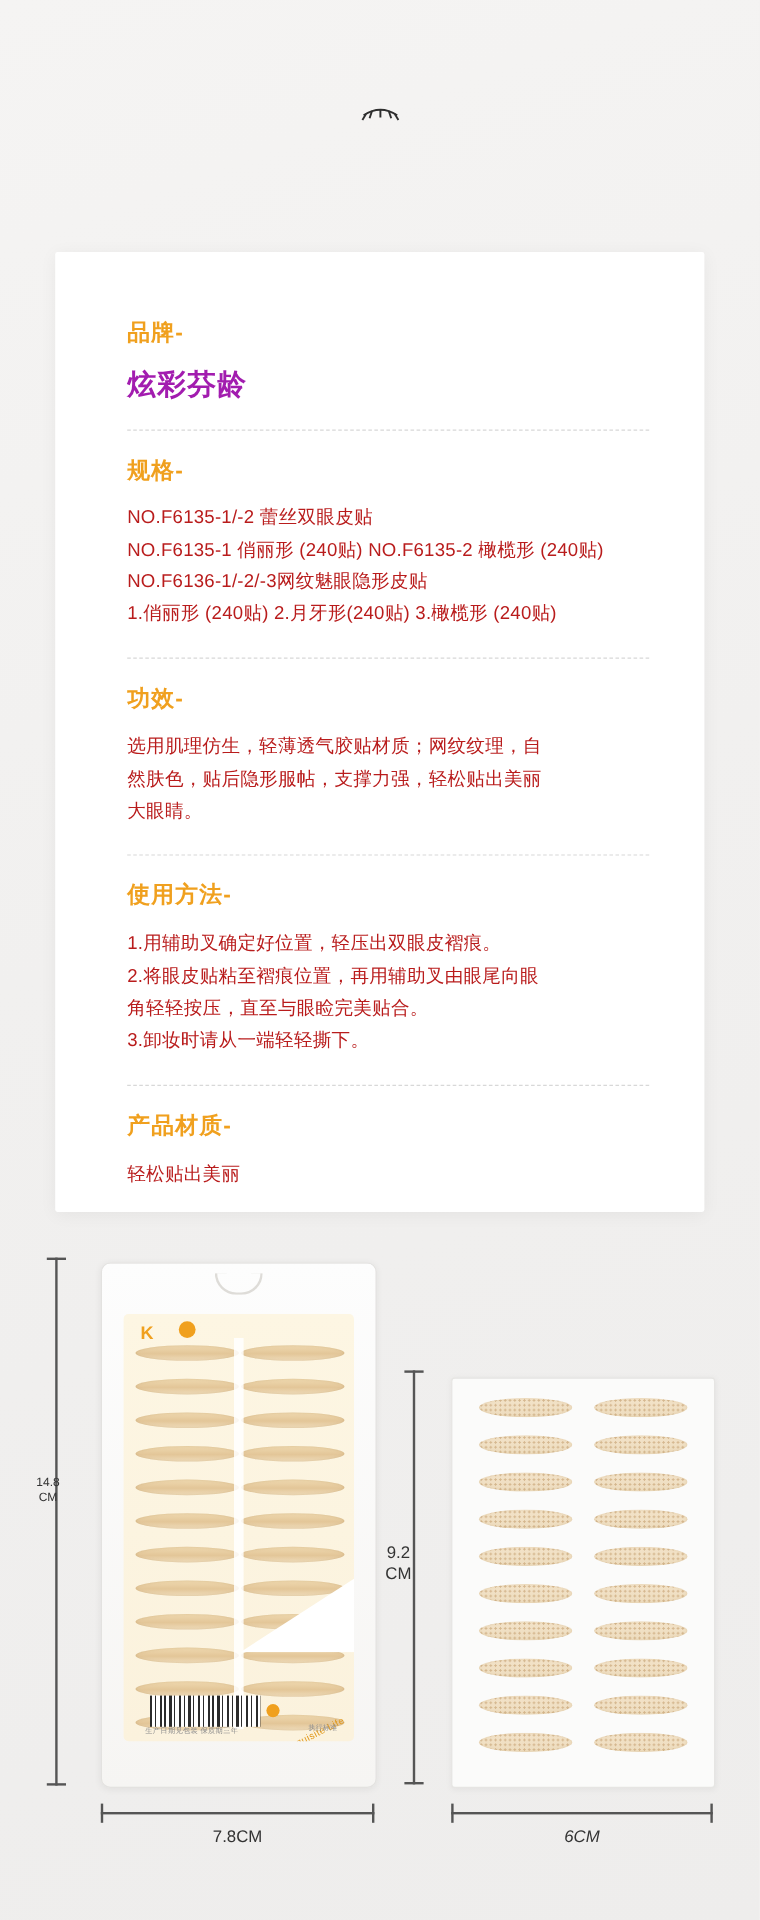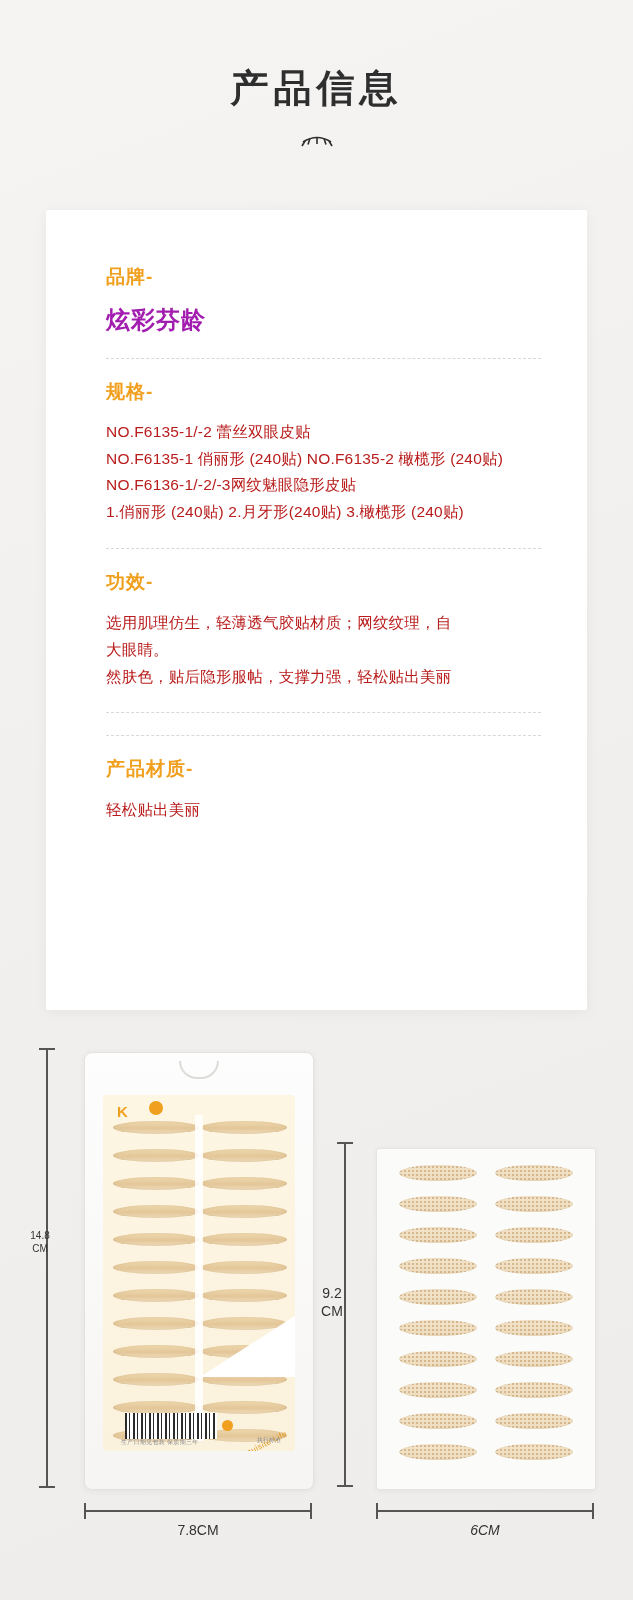--- a/index.html
+++ b/index.html
@@ -340,21 +340,20 @@
     box-shadow: inset 0 0 2px rgba(170,130,70,0.25);
   }
 
 </style>
 </head>
 <body>
 
 <div class="page">
 
   <div class="header">
-    <h1 class="header-title">产品信息</h1>
     <div class="lash-icon">
       <svg width="40" height="18" viewBox="0 0 40 18">
         <path d="M6 12 Q20 3 34 12" stroke="#2e2e2e" stroke-width="1.6" fill="none"></path>
         <path d="M8 11 L5 16" stroke="#2e2e2e" stroke-width="1.6"></path>
         <path d="M13 8.5 L11 14.5" stroke="#2e2e2e" stroke-width="1.6"></path>
         <path d="M20 7 L20 14" stroke="#2e2e2e" stroke-width="1.6"></path>
         <path d="M27 8.5 L29 14.5" stroke="#2e2e2e" stroke-width="1.6"></path>
         <path d="M32 11 L35 16" stroke="#2e2e2e" stroke-width="1.6"></path>
       </svg>
     </div>
@@ -375,26 +374,33 @@
       <p class="body-text">NO.F6135-1 俏丽形 (240贴)    NO.F6135-2 橄榄形 (240贴)</p>
       <p class="body-text">NO.F6136-1/-2/-3网纹魅眼隐形皮贴</p>
       <p class="body-text">1.俏丽形 (240贴) 2.月牙形(240贴) 3.橄榄形 (240贴)</p>
     </div>
 
     <hr class="divider">
 
     <div class="section sec-efficacy">
       <p class="sec-title">功效-</p>
       <p class="body-text">选用肌理仿生，轻薄透气胶贴材质；网纹纹理，自</p>
+      <p class="body-text">然肤色，贴后隐形服帖，支撑力强，轻松贴出美丽</p>
       <p class="body-text">大眼睛。</p>
-      <p class="body-text">然肤色，贴后隐形服帖，支撑力强，轻松贴出美丽</p>
     </div>
 
     <hr class="divider">
 
+    <div class="section sec-usage">
+      <p class="sec-title">使用方法-</p>
+      <p class="body-text">1.用辅助叉确定好位置，轻压出双眼皮褶痕。</p>
+      <p class="body-text">2.将眼皮贴粘至褶痕位置，再用辅助叉由眼尾向眼</p>
+      <p class="body-text">角轻轻按压，直至与眼睑完美贴合。</p>
+      <p class="body-text">3.卸妆时请从一端轻轻撕下。</p>
+    </div>
 
     <hr class="divider">
 
     <div class="section sec-material">
       <p class="sec-title">产品材质-</p>
       <p class="body-text">轻松贴出美丽</p>
     </div>
 
   </div>
 

